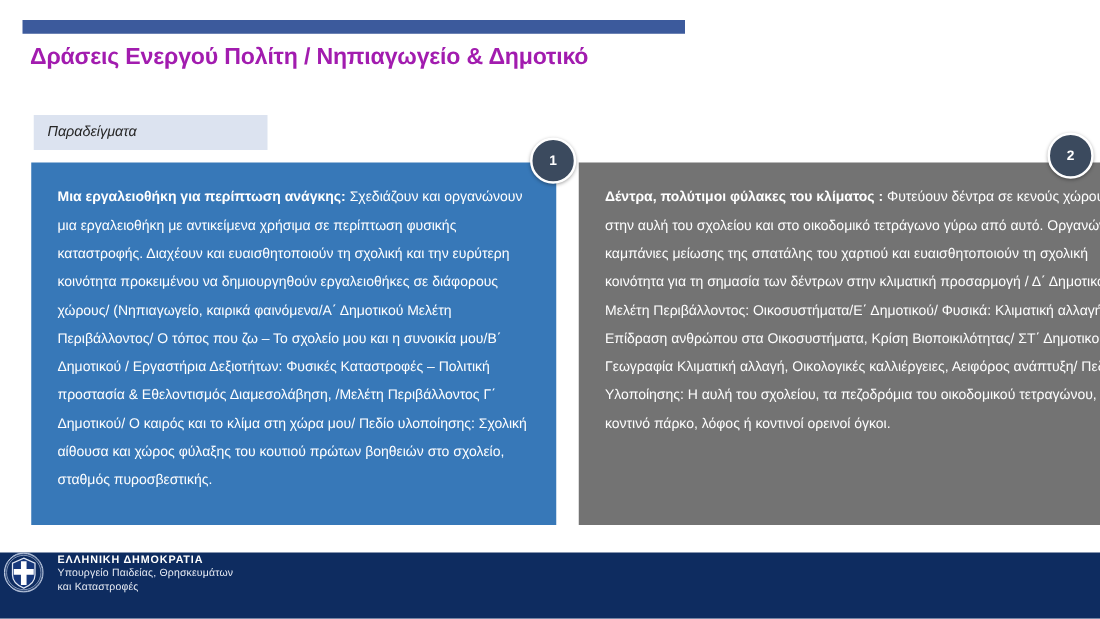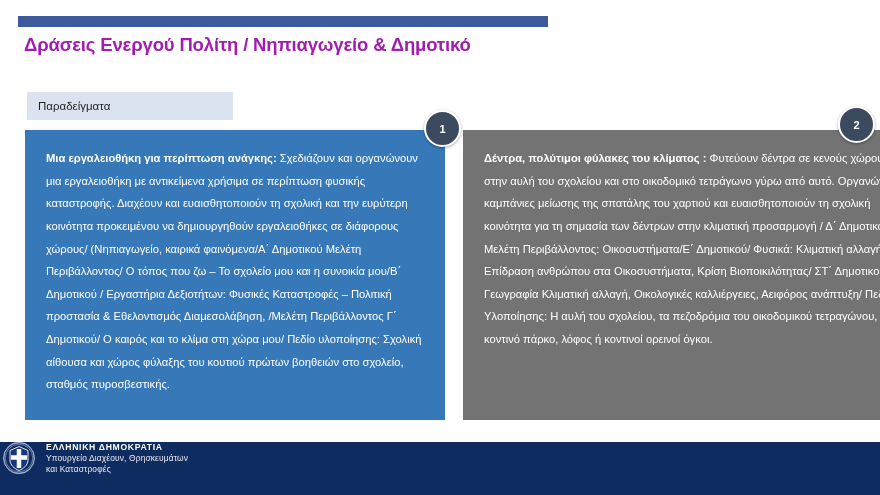--- a/index.html
+++ b/index.html
@@ -36,27 +36,28 @@
     color: #a21caf;
     letter-spacing: -0.15px;
     white-space: nowrap;
   }
 
   
   .examples-tag {
     position: absolute;
     left: 27px;
     top: 92px;
-    width: 206px;
+    width: 187px;
     height: 28px;
     background: #dce3f0;
     display: flex;
     align-items: center;
     padding-left: 11px;
     box-sizing: border-box;
+    font-style: italic;
   }
   .examples-tag-label {
     font-size: 11.5px;
     color: #262626;
   }
 
   
   .card {
     position: absolute;
     box-sizing: border-box;
@@ -183,17 +184,17 @@
           <path d="M32 2 A30 30 0 0 0 32 62"></path>
           <path d="M10 10 A30 30 0 0 1 54 10"></path>
           <path d="M10 54 A30 30 0 0 0 54 54"></path>
         </g>
         <path d="M32 9 L50 17 L50 36 C50 46 42 53 32 57 C22 53 14 46 14 36 L14 17 Z" fill="#16377a" stroke="#dfe6f3" stroke-width="2"></path>
         <path d="M27.5 14 L36.5 14 L36.5 26.5 L48 26.5 L48 35.5 L36.5 35.5 L36.5 52 L27.5 52 L27.5 35.5 L16 35.5 L16 26.5 L27.5 26.5 Z" fill="#ffffff"></path>
       </svg>
     </span>
     <span class="footer-text">
       <span class="footer-line-1">ΕΛΛΗΝΙΚΗ ΔΗΜΟΚΡΑΤΙΑ</span>
-      <span class="footer-line-2">Υπουργείο Διαχέουν, Θρησκευμάτων</span>
+      <span class="footer-line-2">Υπουργείο Παιδείας, Θρησκευμάτων</span>
       <span class="footer-line-3">και Καταστροφές</span>
     </span>
   </div>
 </div>
 
 </body></html>

